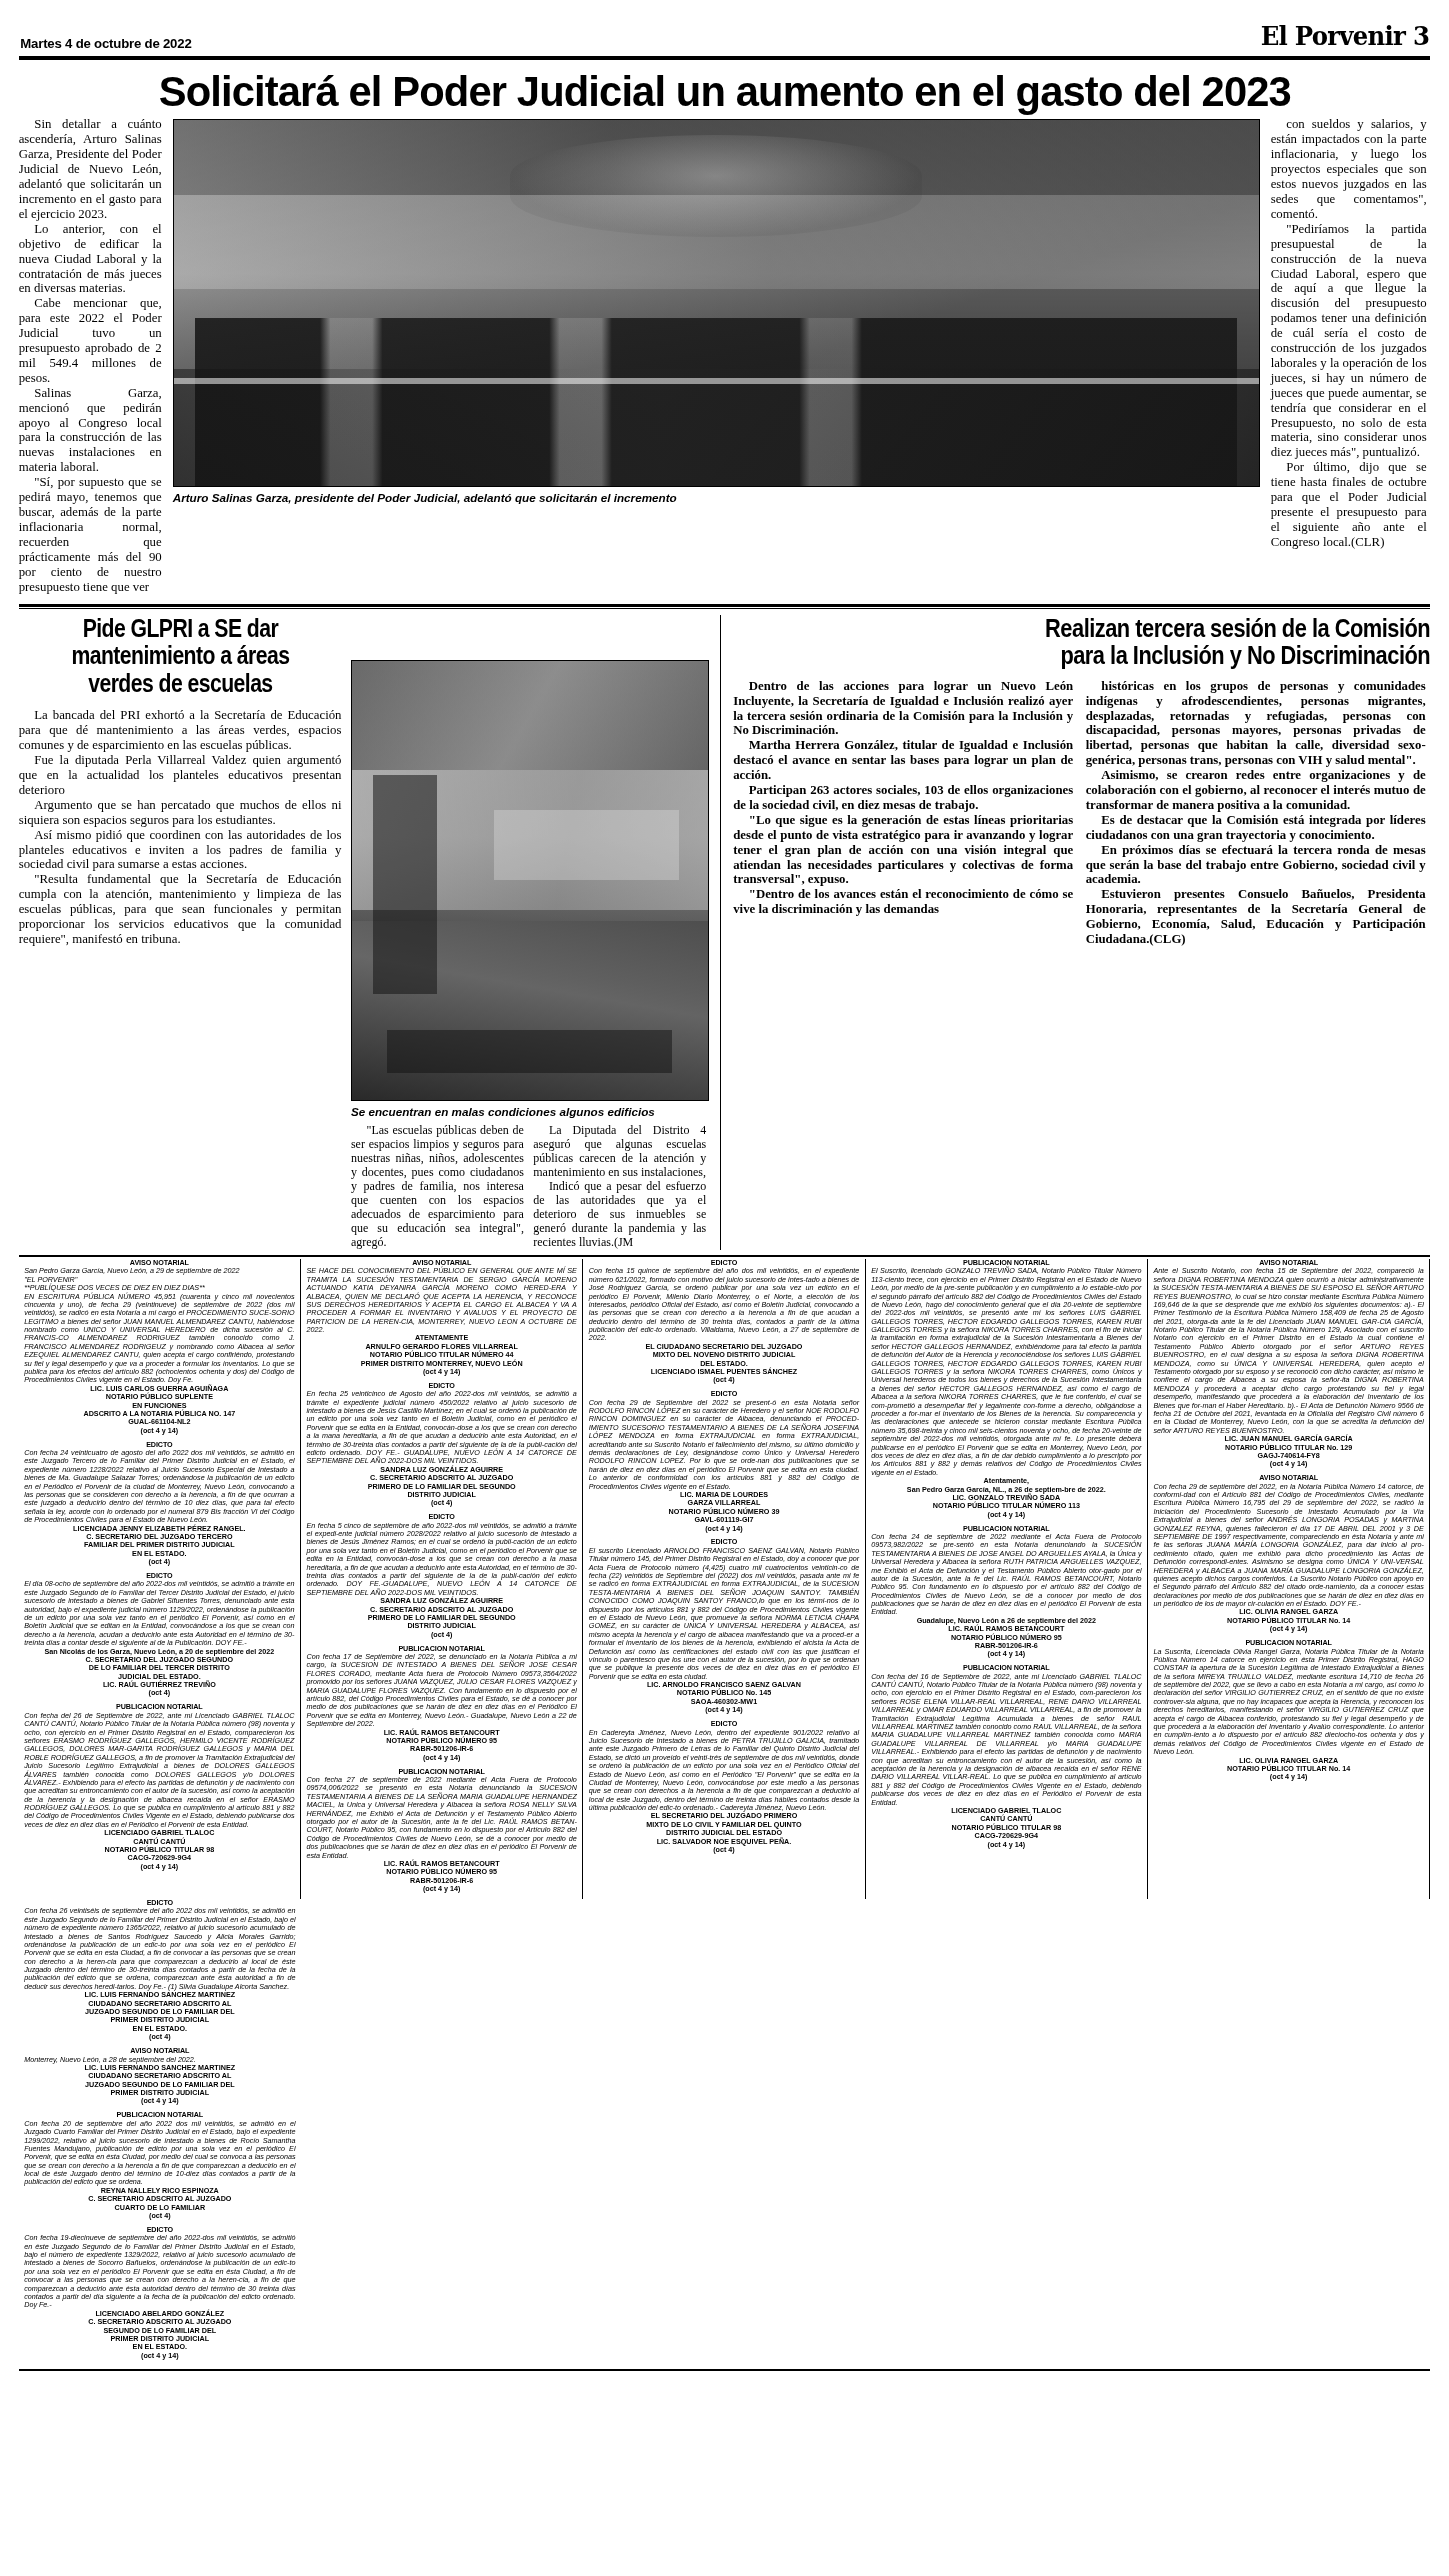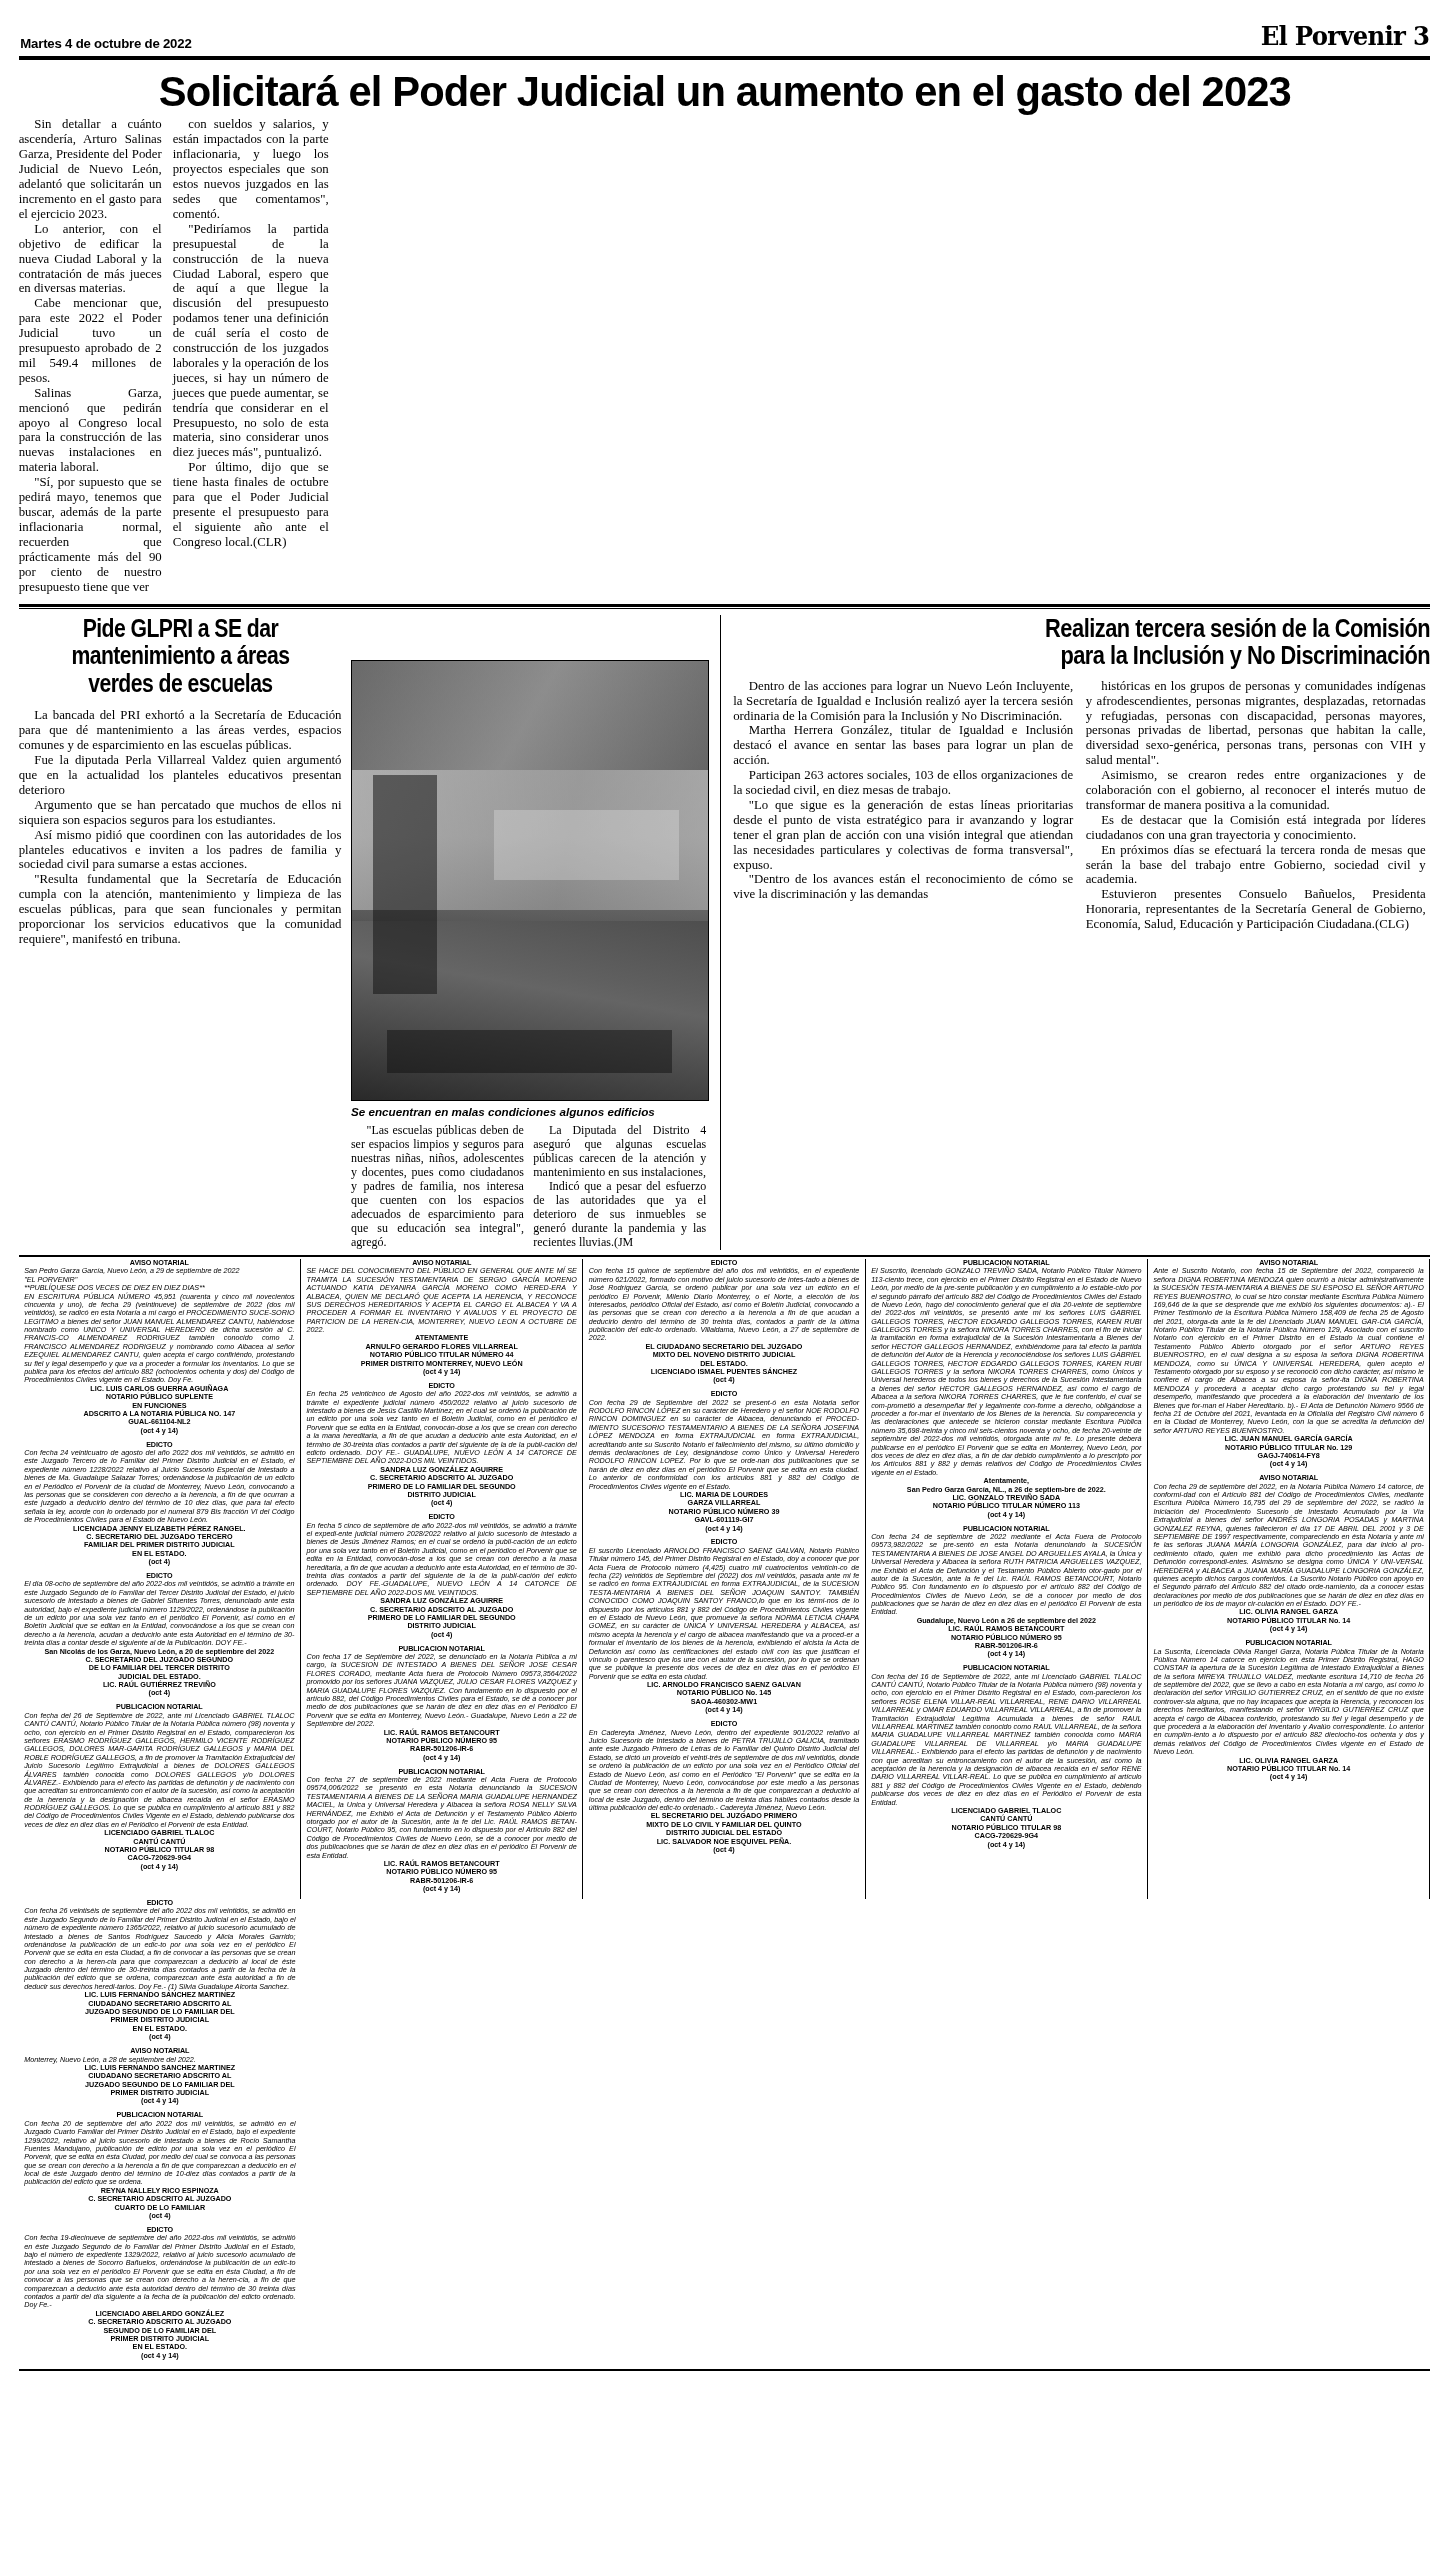--- a/index.html
+++ b/index.html
@@ -97,20 +97,31 @@
   <div style="display:flex; gap:11px; margin-top:3.1px;">
     <div class="col" style="width:143px;">
       <div>
           <p>Sin detallar a cuánto ascendería, Arturo Salinas Garza, Presidente del Poder Judicial de Nuevo León, adelantó que solicitarán un incremento en el gasto para el ejercicio 2023.</p>
           <p>Lo anterior, con el objetivo de edificar la nueva Ciudad Laboral y la contratación de más jueces en diversas materias.</p>
           <p>Cabe mencionar que, para este 2022 el Poder Judicial tuvo un presupuesto aprobado de 2 mil 549.4 millones de pesos.</p>
           <p>Salinas Garza, mencionó que pedirán apoyo al Congreso local para la construcción de las nuevas instalaciones en materia laboral.</p>
           <p>"Sí, por supuesto que se pedirá mayo, tenemos que buscar, además de la parte inflacionaria normal, recuerden que prácticamente más del 90 por ciento de nuestro presupuesto tiene que ver</p>
         </div>
     </div>
+    <div style="width:1087px;">
+      <div class="photo p1" style="width:100%; height:368px; margin:1.6px 0 0 0;">
+        <div class="ph-band" style="top:0; height:75px; background:linear-gradient(90deg,#6e6e6e,#3a3a3a 40%,#585858);"></div>
+        <div class="ph-band" style="top:75px; height:94px; background:linear-gradient(90deg,#d6d6d6,#9a9a9a 55%,#c2c2c2); opacity:.35;"></div>
+        <div class="ph-band" style="bottom:0; height:117px; background:linear-gradient(90deg,#2e2e2e,#555 45%,#222); opacity:.75;"></div>
+        <div style="position:absolute; left:31%; top:4%; width:38%; height:28%; border-radius:50%/40%; background:radial-gradient(ellipse at 50% 40%, rgba(255,255,255,.30), rgba(0,0,0,.05) 70%);"></div>
+        <div style="position:absolute; left:2%; bottom:0; width:96%; height:46%; background:linear-gradient(90deg, rgba(20,20,20,.85) 0 12%, rgba(240,240,240,.12) 13% 17%, rgba(20,20,20,.82) 18% 34%, rgba(235,235,235,.15) 35% 39%, rgba(25,25,25,.85) 40% 58%, rgba(240,240,240,.12) 59% 63%, rgba(22,22,22,.85) 64% 100%);"></div>
+        <div style="position:absolute; left:0; right:0; bottom:28%; height:5.5px; background:rgba(250,250,250,.55);"></div>
+      </div>
+      <div class="caption">Arturo Salinas Garza, presidente del Poder Judicial, adelantó que solicitarán el incremento</div>
+    </div>
     <div class="col" style="width:156px;">
       <div>
           <p>con sueldos y salarios, y están impactados con la parte inflacionaria, y luego los proyectos especiales que son estos nuevos juzgados en las sedes que comentamos", comentó.</p>
           <p>"Pediríamos la partida presupuestal de la construcción de la nueva Ciudad Laboral, espero que de aquí a que llegue la discusión del presupuesto podamos tener una definición de cuál sería el costo de construcción de los juzgados laborales y la operación de los jueces, si hay un número de jueces que puede aumentar, se tendría que considerar en el Presupuesto, no solo de esta materia, sino considerar unos diez jueces más", puntualizó.</p>
           <p>Por último, dijo que se tiene hasta finales de octubre para que el Poder Judicial presente el presupuesto para el siguiente año ante el Congreso local.(CLR)</p>
         </div>
     </div>
   </div>
 
   <div class="rule-thick" style="margin-top:9.4px;"></div>
@@ -160,21 +171,21 @@
           </div>
         </div>
       </div>
     </div>
 
     <div class="vline" style="width:711px; padding-left:12.5px;">
       <div class="headline-3">
         <div>Realizan tercera sesión de la Comisión</div>
         <div>para la Inclusión y No Discriminación</div>
       </div>
-      <div style="display:flex; gap:12.5px; margin-top:9.4px;">
+      <div style="display:flex; gap:12.5px; margin-top:9.4px;font-weight:bold;">
         <div class="col" style="width:340px;">
           <div>
               <p>Dentro de las acciones para lograr un Nuevo León Incluyente, la Secretaría de Igualdad e Inclusión realizó ayer la tercera sesión ordinaria de la Comisión para la Inclusión y No Discriminación.</p>
               <p>Martha Herrera González, titular de Igualdad e Inclusión destacó el avance en sentar las bases para lograr un plan de acción.</p>
               <p>Participan 263 actores sociales, 103 de ellos organizaciones de la sociedad civil, en diez mesas de trabajo.</p>
               <p>"Lo que sigue es la generación de estas líneas prioritarias desde el punto de vista estratégico para ir avanzando y lograr tener el gran plan de acción con una visión integral que atiendan las necesidades particulares y colectivas de forma transversal", expuso.</p>
               <p>"Dentro de los avances están el reconocimiento de cómo se vive la discriminación y las demandas</p>
             </div>
         </div>
         <div class="col" style="width:340px;">

